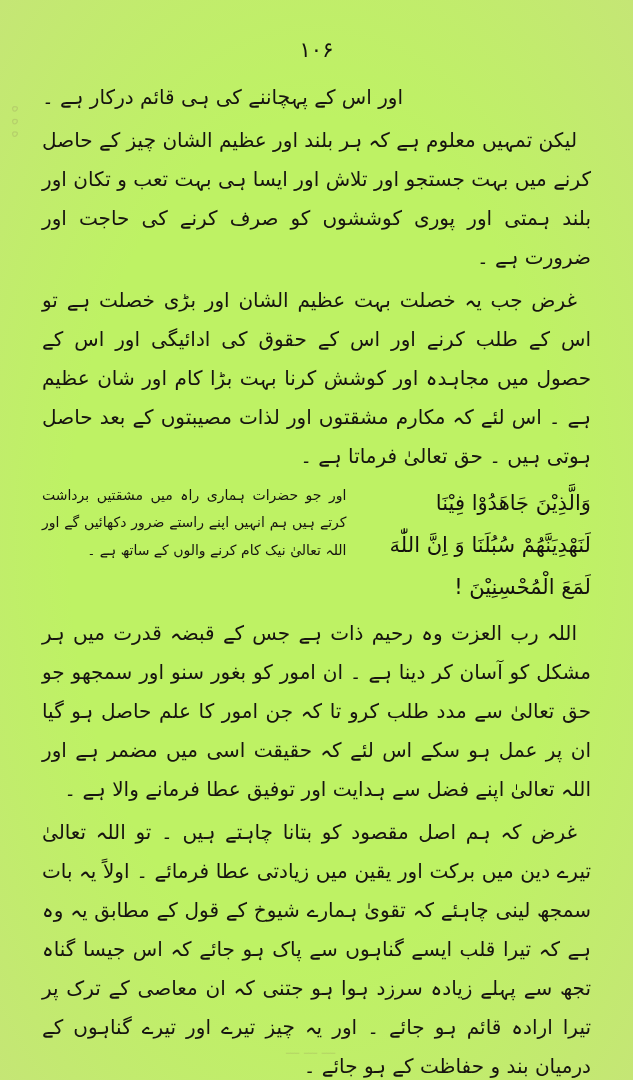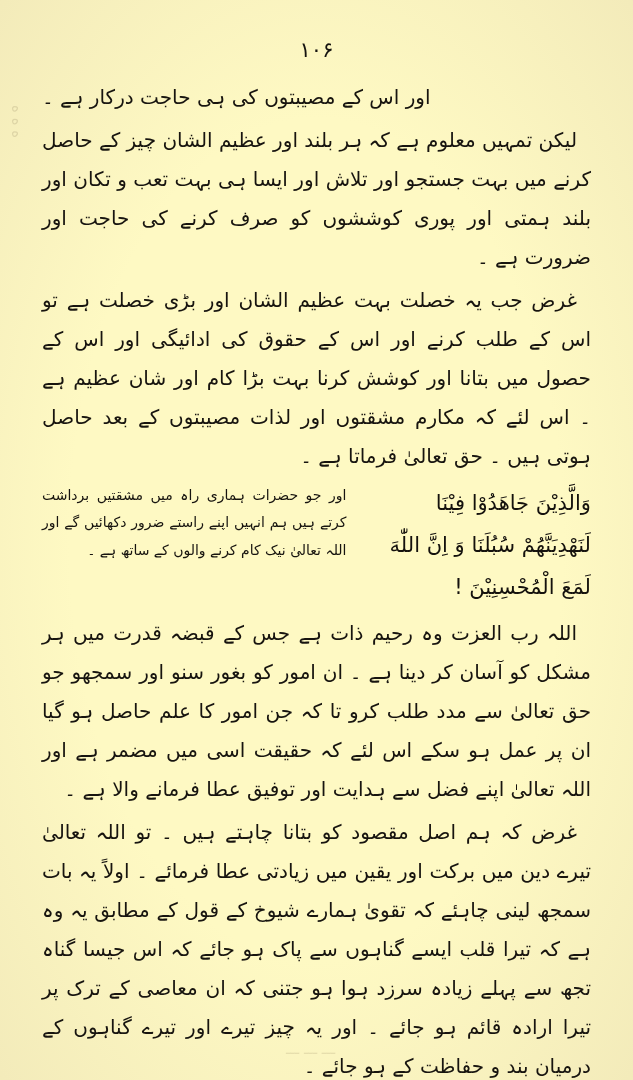--- a/index.html
+++ b/index.html
@@ -10,21 +10,21 @@
   body {
     width: 633px;
     height: 1080px;
     overflow: hidden;
     font-family: "DejaVu Sans", sans-serif;
   }
   .page {
     position: relative;
     width: 633px;
     height: 1080px;
-    background: #fef9c3;
+    background: #bef264;
     box-sizing: border-box;
     overflow: hidden;
   }
   
   .page::before {
     content: "";
     position: absolute;
     inset: 0;
     pointer-events: none;
     background:
@@ -117,25 +117,25 @@
 <body>
 
 <div class="page">
 
   <div class="ink-smudge smudge-left">ه ه ه</div>
 
   <div class="page-number">۱۰۶</div>
 
   <div class="content">
 
-    <p class="para tail-center">اور اس کے مصیبتوں کی ہی حاجت درکار ہے ۔</p>
+    <p class="para tail-center">اور اس کے پہچاننے کی ہی قائم درکار ہے ۔</p>
 
     <p class="para indent-start">لیکن تمہیں معلوم ہے کہ ہر بلند اور عظیم الشان چیز کے حاصل کرنے میں بہت جستجو اور تلاش اور ایسا ہی بہت تعب و تکان اور بلند ہمتی اور پوری کوششوں کو صرف کرنے کی حاجت اور ضرورت ہے ۔</p>
 
-    <p class="para indent-start">غرض جب یہ خصلت بہت عظیم الشان اور بڑی خصلت ہے تو اس کے طلب کرنے اور اس کے حقوق کی ادائیگی اور اس کے حصول میں بتانا اور کوشش کرنا بہت بڑا کام اور شان عظیم ہے ۔ اس لئے کہ مکارم مشقتوں اور لذات مصیبتوں کے بعد حاصل ہوتی ہیں ۔ حق تعالیٰ فرماتا ہے ۔</p>
+    <p class="para indent-start">غرض جب یہ خصلت بہت عظیم الشان اور بڑی خصلت ہے تو اس کے طلب کرنے اور اس کے حقوق کی ادائیگی اور اس کے حصول میں مجاہدہ اور کوشش کرنا بہت بڑا کام اور شان عظیم ہے ۔ اس لئے کہ مکارم مشقتوں اور لذات مصیبتوں کے بعد حاصل ہوتی ہیں ۔ حق تعالیٰ فرماتا ہے ۔</p>
 
     <div class="quote-block">
       <div class="quote-arabic">وَالَّذِيْنَ جَاهَدُوْا فِيْنَا لَنَهْدِيَنَّهُمْ سُبُلَنَا وَ اِنَّ اللّٰهَ لَمَعَ الْمُحْسِنِيْنَ !</div>
       <div class="quote-translation">اور جو حضرات ہماری راہ میں مشقتیں برداشت کرتے ہیں ہم انہیں اپنے راستے ضرور دکھائیں گے اور اللہ تعالیٰ نیک کام کرنے والوں کے ساتھ ہے ۔</div>
     </div>
 
     <p class="para indent-start">اللہ رب العزت وہ رحیم ذات ہے جس کے قبضہ قدرت میں ہر مشکل کو آسان کر دینا ہے ۔ ان امور کو بغور سنو اور سمجھو جو حق تعالیٰ سے مدد طلب کرو تا کہ جن امور کا علم حاصل ہو گیا ان پر عمل ہو سکے اس لئے کہ حقیقت اسی میں مضمر ہے اور اللہ تعالیٰ اپنے فضل سے ہدایت اور توفیق عطا فرمانے والا ہے ۔</p>
 
     <p class="para indent-start">غرض کہ ہم اصل مقصود کو بتانا چاہتے ہیں ۔ تو اللہ تعالیٰ تیرے دین میں برکت اور یقین میں زیادتی عطا فرمائے ۔ اولاً یہ بات سمجھ لینی چاہئے کہ تقویٰ ہمارے شیوخ کے قول کے مطابق یہ وہ ہے کہ تیرا قلب ایسے گناہوں سے پاک ہو جائے کہ اس جیسا گناہ تجھ سے پہلے زیادہ سرزد ہوا ہو جتنی کہ ان معاصی کے ترک پر تیرا ارادہ قائم ہو جائے ۔ اور یہ چیز تیرے اور تیرے گناہوں کے درمیان بند و حفاظت کے ہو جائے ۔</p>
 

